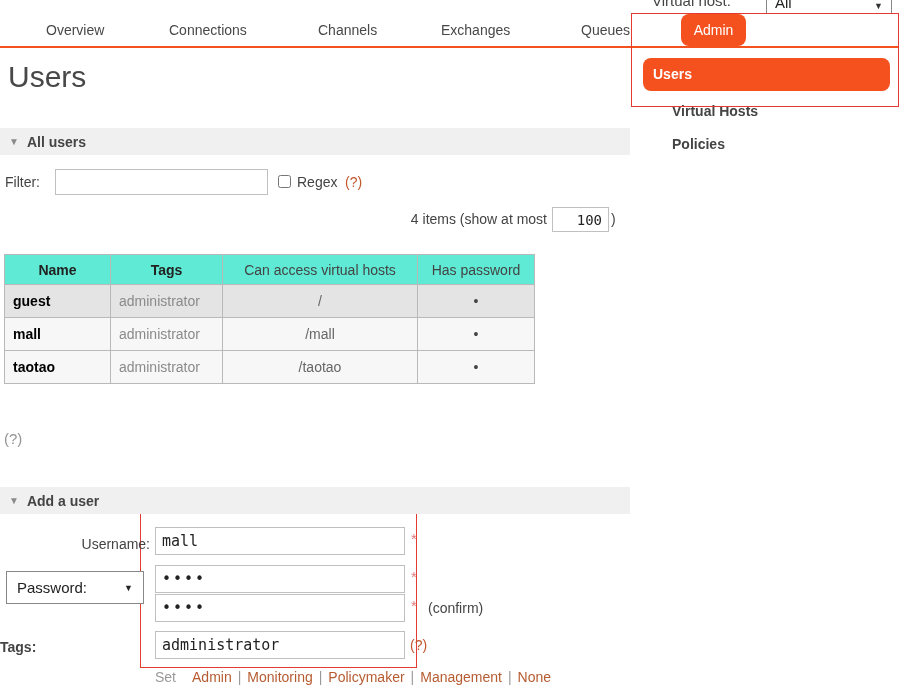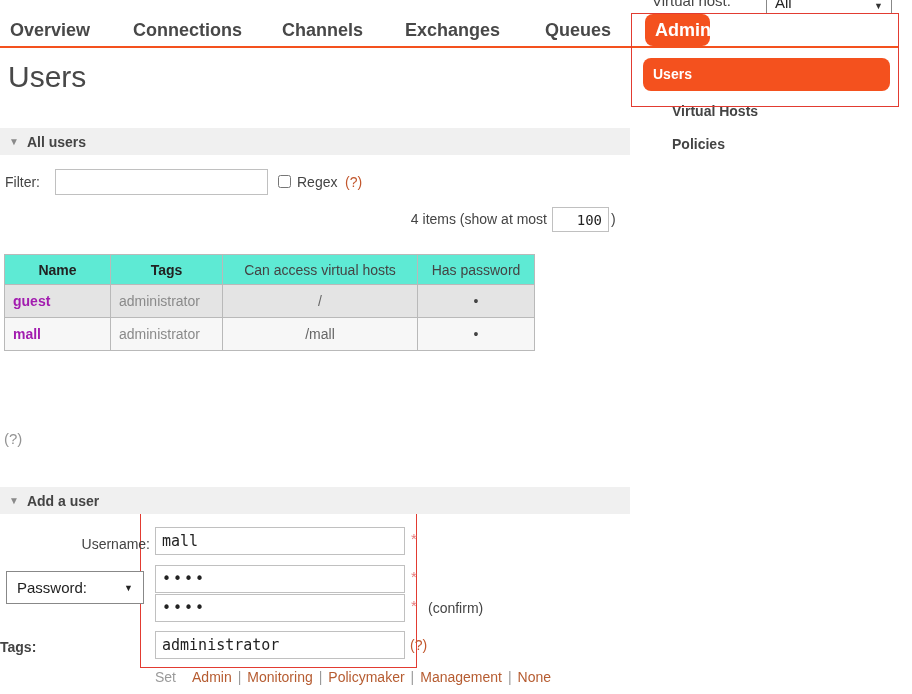--- a/index.html
+++ b/index.html
@@ -8,21 +8,21 @@
   body { position:relative; font-size:14px; }
 
   
   .vh-label { position:absolute; left:652; left:652px; top:-8px; font-size:15px; color:#444; }
   .vh-select { position:absolute; left:766px; top:-14px; width:126px; height:28px;
                border:1px solid #888; background:#fff; display:flex; align-items:flex-end;
                padding:2px 8px; justify-content:space-between; font-size:15px; color:#222; }
   .vh-select .arrow { font-size:9px; color:#333; }
 
   .tab { position:absolute; top:14px; height:32px; line-height:32px;
-         font-weight:bold; font-size:18px; color:#484848; cursor:pointer; white-space:nowrap; }
+         font-weight:normal; font-size:14px; color:#484848; cursor:pointer; white-space:nowrap;margin-left:36px; }
   .tab.active { background:var(--accent); color:#fff; text-align:center;
                 border-radius:8px; padding:0 10px; }
   .tab-underline { position:absolute; left:0; top:46px; width:898px; height:2px; background:var(--accent); }
 
   
   .side-active { position:absolute; left:643px; top:58px; width:247px; height:33px;
                  background:var(--accent); border-radius:8px; color:#fff; font-weight:bold;
                  line-height:33px; padding-left:10px; cursor:pointer; }
   .side-item { position:absolute; left:650px; font-weight:bold; color:#444; cursor:pointer;margin-left:22px; }
 
@@ -50,21 +50,21 @@
 
   
   table.users { position:absolute; left:4px; top:254px; border-collapse:collapse; background:#fff; }
   table.users th, table.users td { border:1px solid #b9b9b9; font-size:14px; }
   table.users th { height:30px; padding:0 10px; background:#5eead4; }
   th.h-bold { font-weight:bold; color:#222; }
   th.h-norm { font-weight:normal; color:#444; }
   table.users td { height:33px; }
   tr.row-odd td { background:#e4e4e4; }
   tr.row-even td { background:#f7f7f7; }
-  td.c-name { font-weight:bold; color:#a21caf; padding-left:8px; width:106px; }
+  td.c-name { font-weight:bold; color:#000000; padding-left:8px; width:106px; }
   td.c-tags { color:#8a8a8a; padding-left:8px; width:112px; }
   td.c-vhost { color:#666; text-align:center; width:195px; }
   td.c-pass { color:#444; text-align:center; width:117px; }
 
   
   .pw-select { position:absolute; left:6px; top:571px; width:138px; height:33px;
                border:1px solid #888; background:#fff; display:flex; align-items:center;
                justify-content:space-between; padding:0 10px; font-size:15px; color:#222; cursor:pointer;text-align:center; }
   .pw-select .arrow { font-size:9px; color:#222; }
   .star { position:absolute; color:#e57d7d; font-size:15px; }
@@ -129,20 +129,26 @@
       <td class="c-tags">administrator</td>
       <td class="c-vhost">/</td>
       <td class="c-pass">•</td>
     </tr>
     <tr class="row-even">
       <td class="c-name">mall</td>
       <td class="c-tags">administrator</td>
       <td class="c-vhost">/mall</td>
       <td class="c-pass">•</td>
     </tr>
+    <tr class="row-even">
+      <td class="c-name">taotao</td>
+      <td class="c-tags">administrator</td>
+      <td class="c-vhost">/taotao</td>
+      <td class="c-pass">•</td>
+    </tr>
   </tbody>
 </table>
 
 <div class="lbl help-gray" style="left:4px; top:430px; font-size:15px;">(?)</div>
 
 <div class="section-bar" style="top:487px">
   <span class="tri">▼</span>
   <span class="sec-label">Add a user</span>
 </div>
 

